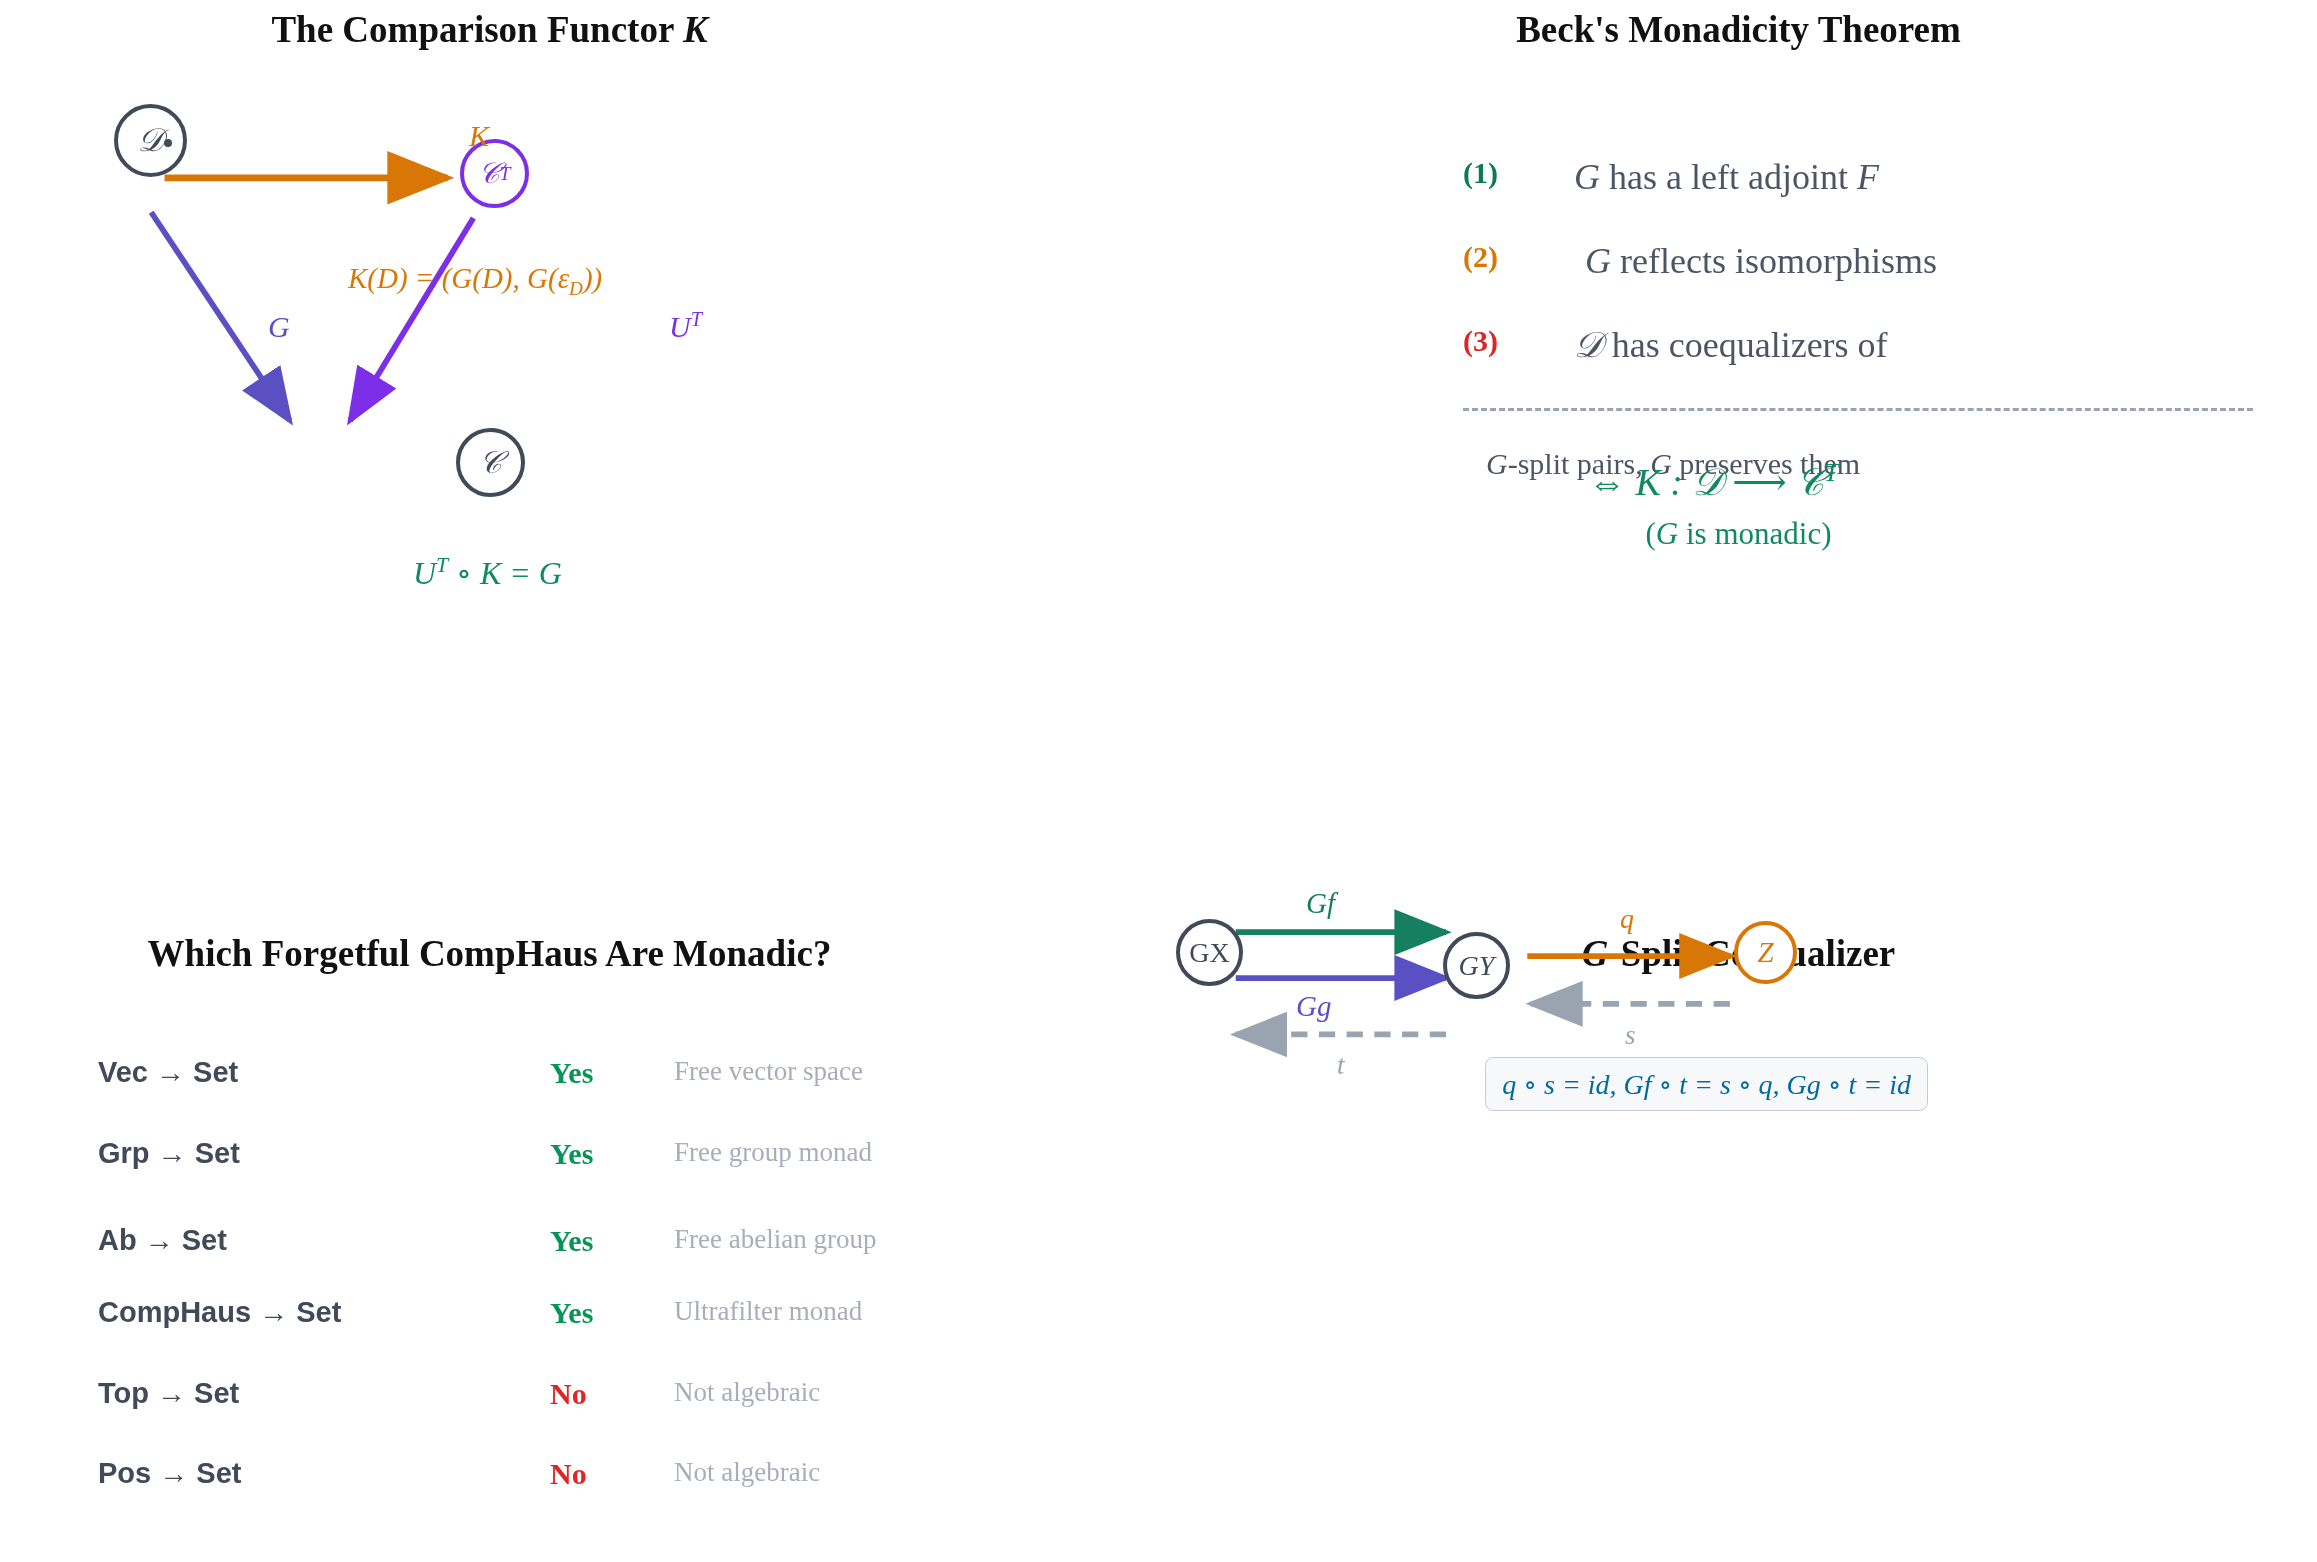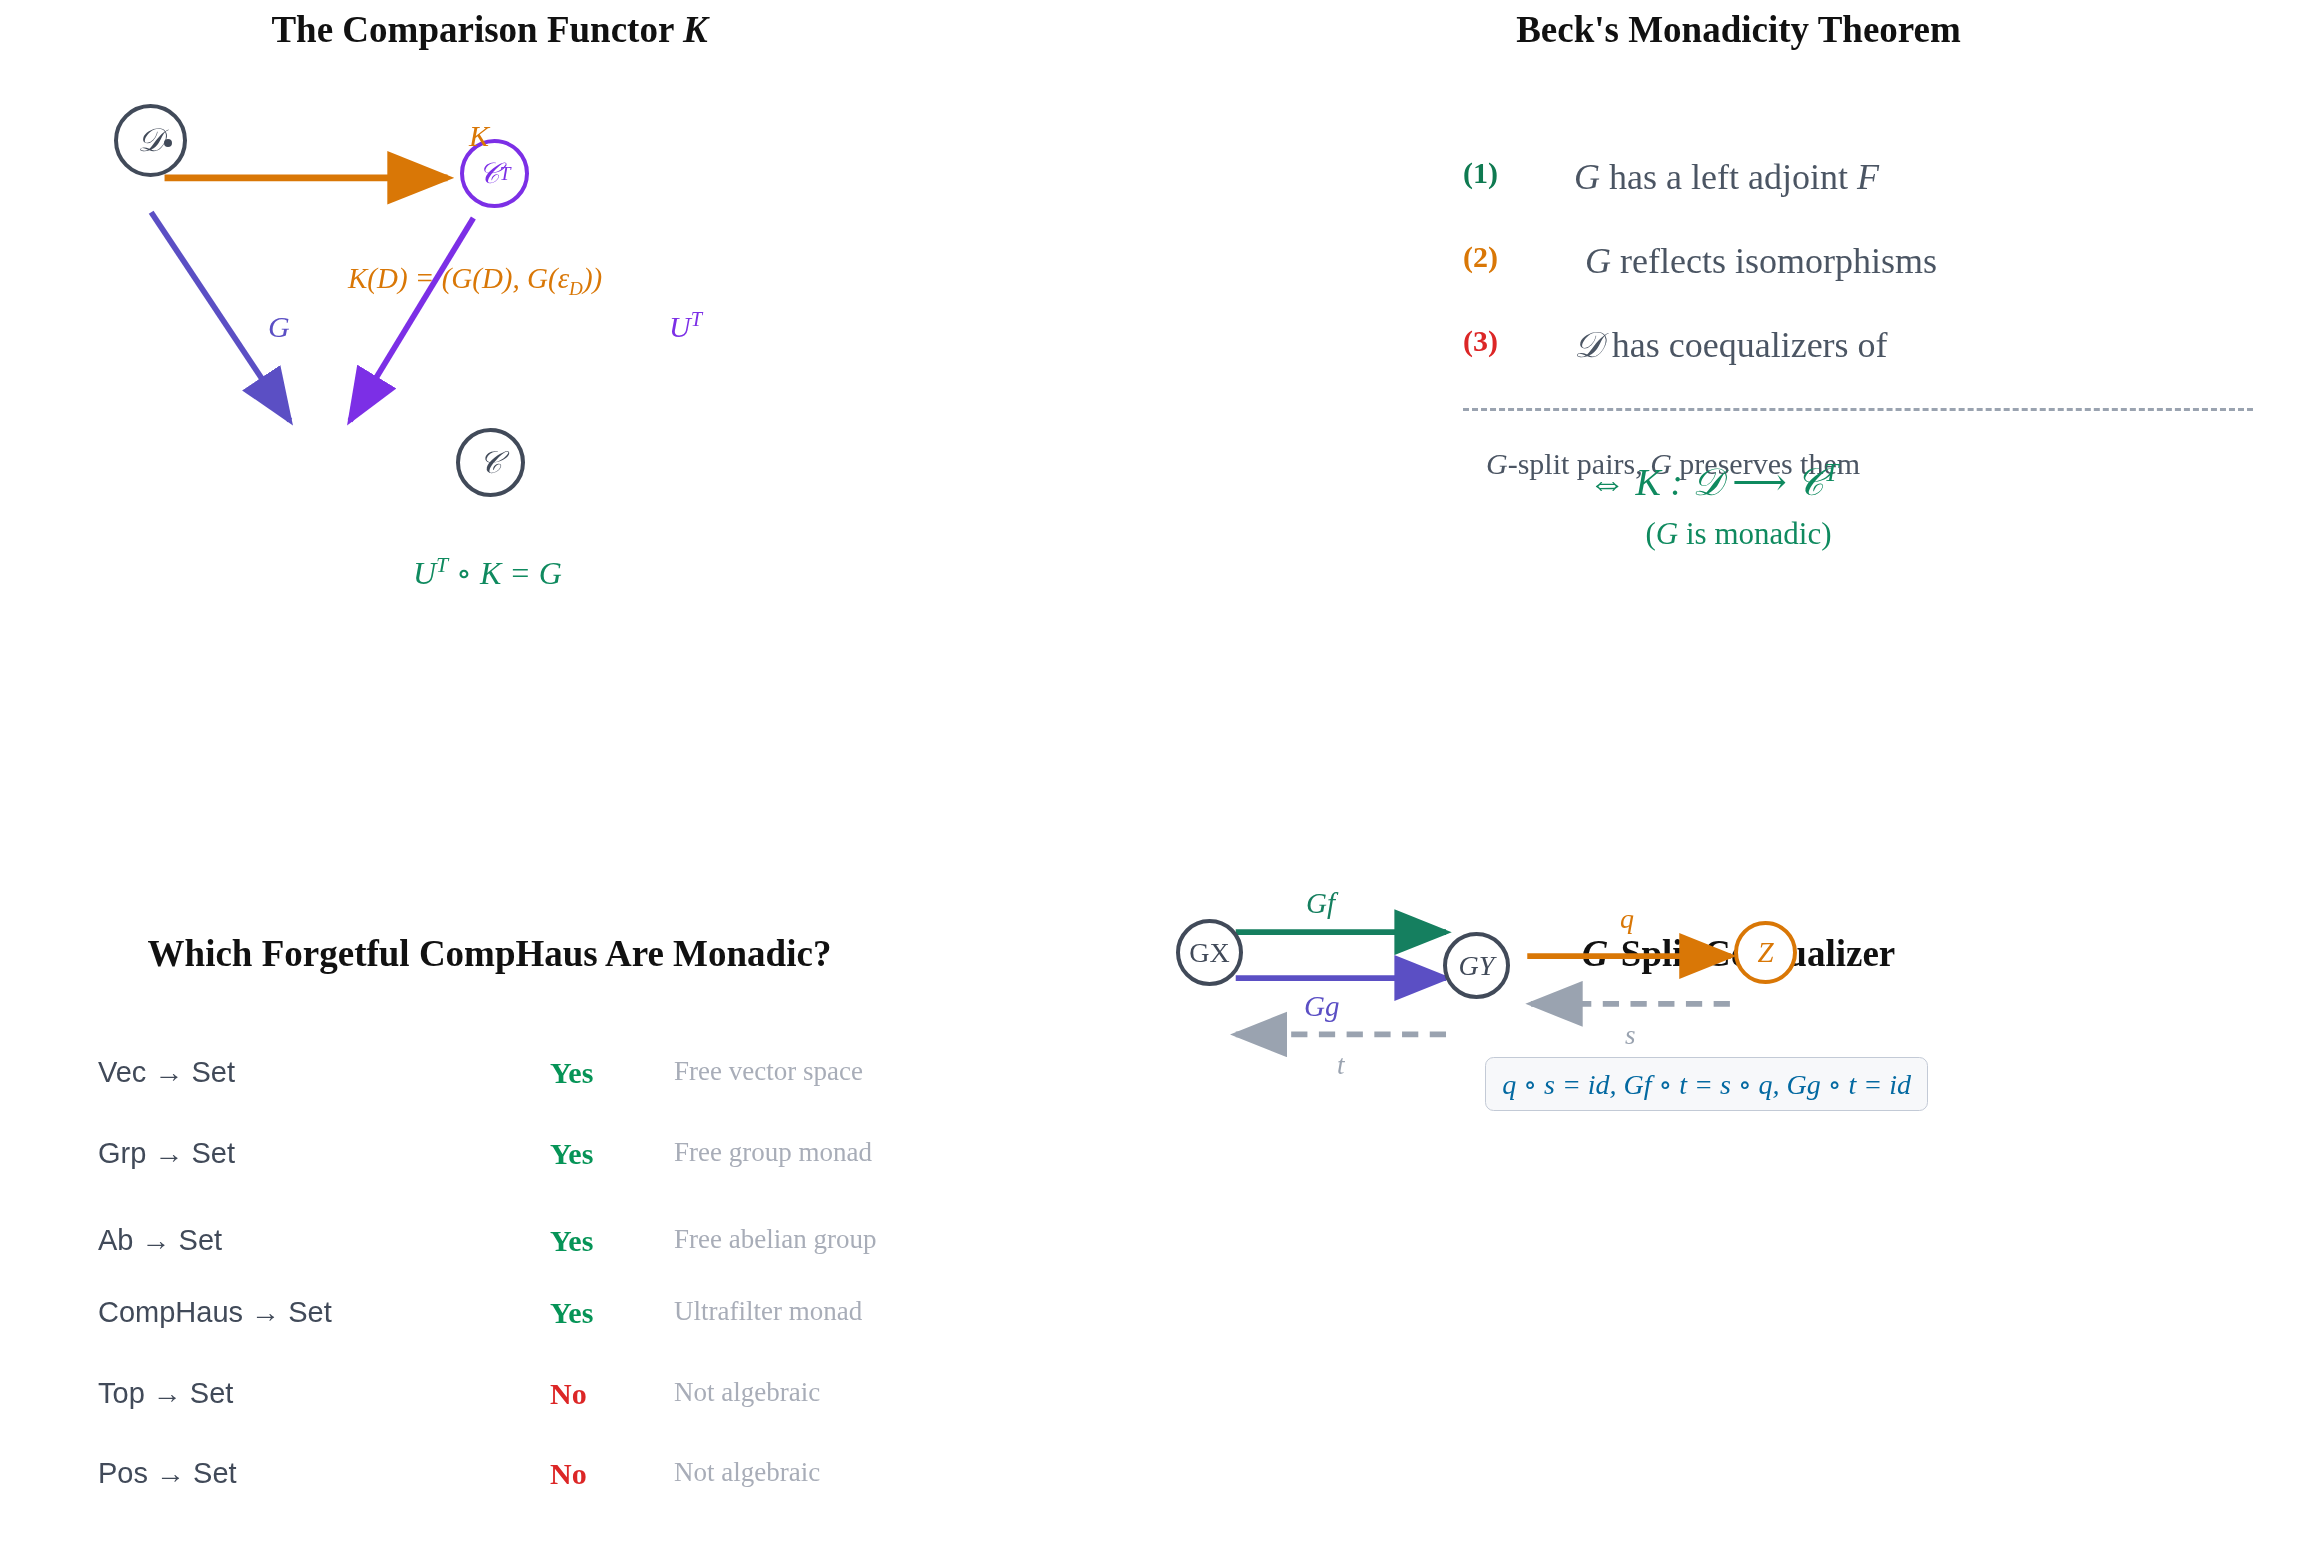--- a/index.html
+++ b/index.html
@@ -113,21 +113,21 @@
   #panel-table { left: 0; top: 784px; width: 1159px; height: 779px; }
   #title-table {
     left: 0; top: 148px; width: 979px;
     font-size: 37px;
   }
   .trow { position: absolute; left: 0; width: 1159px; height: 80px; }
   .tcol-source {
     position: absolute;
     left: 98px;
     font-family: "Liberation Sans", "DejaVu Sans", sans-serif;
-    font-weight: normal;
+    font-weight: bold;
     font-size: 29px;
     color: #414a59;
     white-space: nowrap;
   }
   .tcol-verdict {
     position: absolute;
     left: 550px;
     font-weight: bold;
     font-size: 30px;
     white-space: nowrap;
@@ -352,21 +352,21 @@
   </div>
 
   <div style="position:absolute; left:575px; top:137px; width:63px; height:63px; border:4.8px solid #d97706; border-radius:50%; background:#fff; display:flex; align-items:center; justify-content:center; box-sizing:border-box; color:#d97706; font-style:italic; font-size:29px;">
     <span>Z</span>
   </div>
 
   <div class="edge-label" style="left:147px; top:103px; font-size:29px; color:#157f5f;">
     <span>Gf</span>
   </div>
 
-  <div class="edge-label" style="left:145px; top:206px; font-size:29px; color:#5b4fc4;">
+  <div class="edge-label" style="left:137px; top:206px; font-size:29px; color:#5b4fc4;">
     <span>Gg</span>
   </div>
 
   <div class="edge-label" style="left:461px; top:119px; font-size:28px; color:#d97706;">
     <span>q</span>
   </div>
 
   <div class="edge-label" style="left:466px; top:236px; font-size:27px; color:#9aa3b0;">
     <span>s</span>
   </div>

